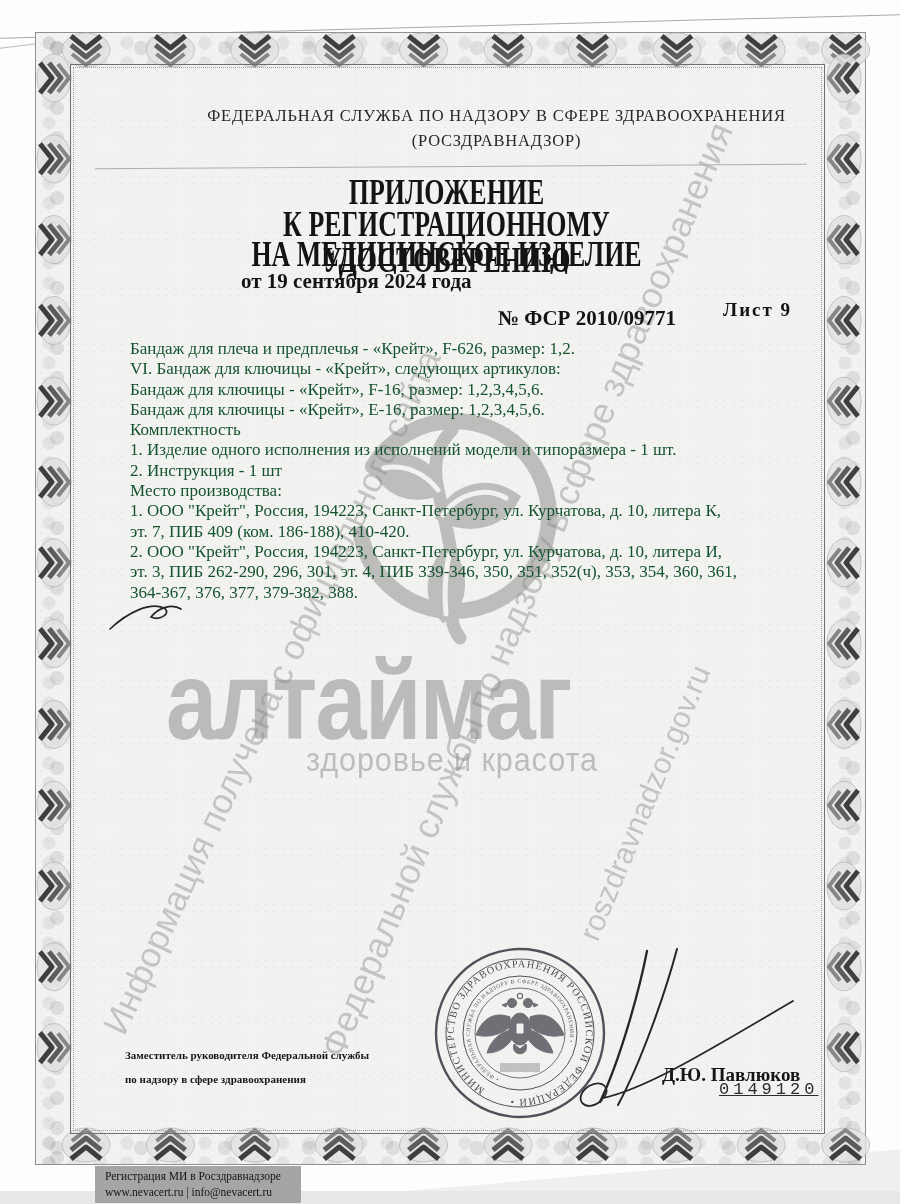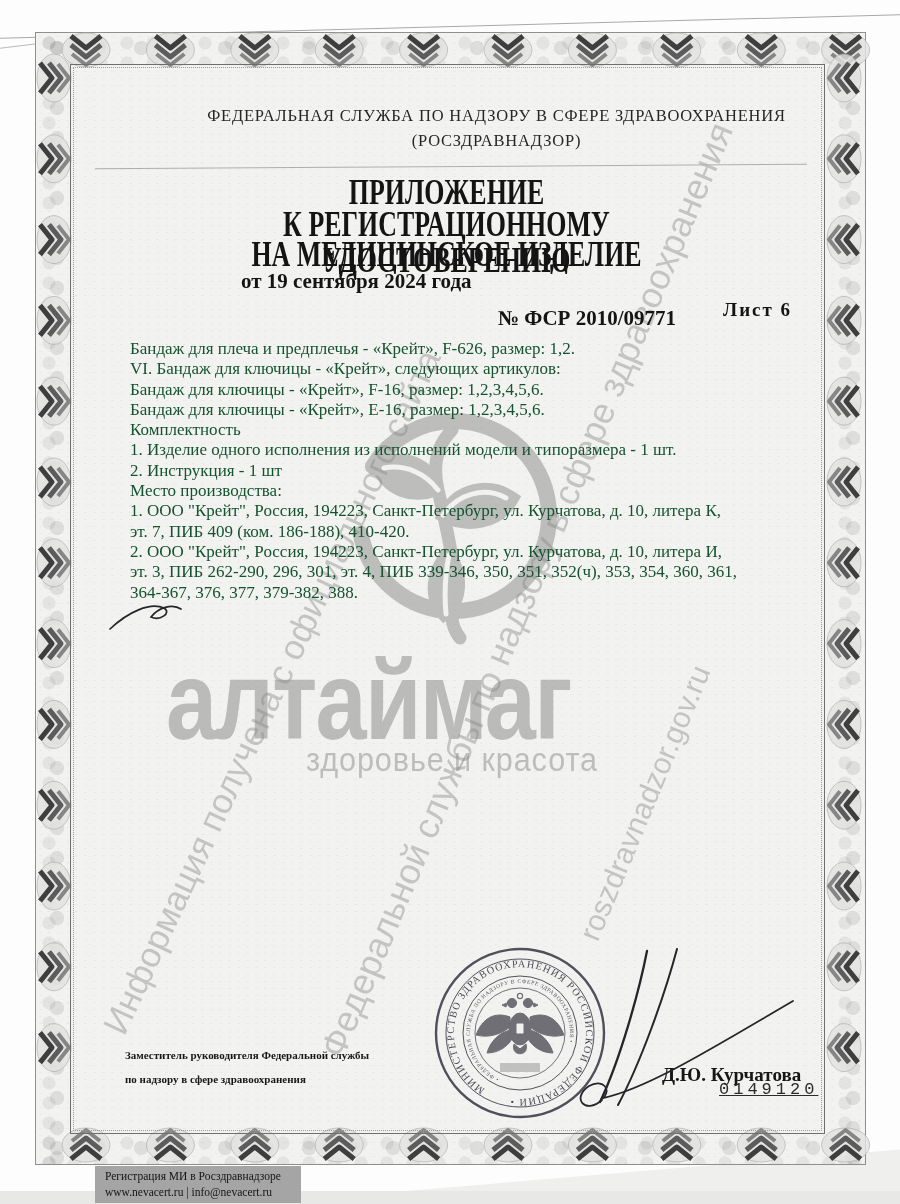--- a/index.html
+++ b/index.html
@@ -167,21 +167,21 @@
   <div class="abs hdr hdr1">ФЕДЕРАЛЬНАЯ СЛУЖБА ПО НАДЗОРУ В СФЕРЕ ЗДРАВООХРАНЕНИЯ</div>
   <div class="abs hdr hdr2">(РОСЗДРАВНАДЗОР)</div>
   <div class="abs rule"></div>
 
   <div class="abs ttl ttl1">ПРИЛОЖЕНИЕ</div>
   <div class="abs ttl ttl2">К РЕГИСТРАЦИОННОМУ УДОСТОВЕРЕНИЮ</div>
   <div class="abs ttl ttl3">НА МЕДИЦИНСКОЕ ИЗДЕЛИЕ</div>
 
   <div class="abs dateline date-part">от  19 сентября 2024 года</div>
   <div class="abs dateline num-part">№  ФСР 2010/09771</div>
-  <div class="abs sheet">Лист 6</div>
+  <div class="abs sheet">Лист 9</div>
 
   <div class="abs body-block" id="body-block">
       <div>Бандаж для плеча и предплечья - «Крейт», F-626, размер: 1,2.</div>
       <div>VI. Бандаж для ключицы - «Крейт», следующих артикулов:</div>
       <div>Бандаж для ключицы - «Крейт», F-16, размер: 1,2,3,4,5,6.</div>
       <div>Бандаж для ключицы - «Крейт», E-16, размер: 1,2,3,4,5,6.</div>
       <div>Комплектность</div>
       <div>1. Изделие одного исполнения из исполнений модели и типоразмера - 1 шт.</div>
       <div>2. Инструкция - 1 шт</div>
       <div>Место производства:</div>
@@ -189,21 +189,21 @@
       <div>эт. 7, ПИБ 409 (ком. 186-188), 410-420.</div>
       <div>2. ООО "Крейт", Россия, 194223, Санкт-Петербург, ул. Курчатова, д. 10, литера И,</div>
       <div>эт. 3, ПИБ 262-290, 296, 301, эт. 4, ПИБ 339-346, 350, 351, 352(ч), 353, 354, 360, 361,</div>
       <div>364-367, 376, 377, 379-382, 388.</div>
     </div>
 
   <div class="abs sig-title">
     <div>Заместитель руководителя Федеральной службы</div>
     <div>по надзору в сфере здравоохранения</div>
   </div>
-  <div class="abs sig-name">Д.Ю. Курчатова</div>
+  <div class="abs sig-name">Д.Ю. Павлюков</div>
   <div class="abs doc-num">0149120</div>
 
   <svg class="abs stamp" width="176" height="176" viewBox="0 0 176 176">
     <g fill="none" stroke="#3a3a46">
       <circle cx="88" cy="88" r="84" stroke-width="2.4"></circle>
       <circle cx="88" cy="88" r="74" stroke-width="1"></circle>
       <circle cx="88" cy="88" r="57" stroke-width="1"></circle>
       <circle cx="88" cy="88" r="45" stroke-width=".8"></circle>
     </g>
     <defs>

